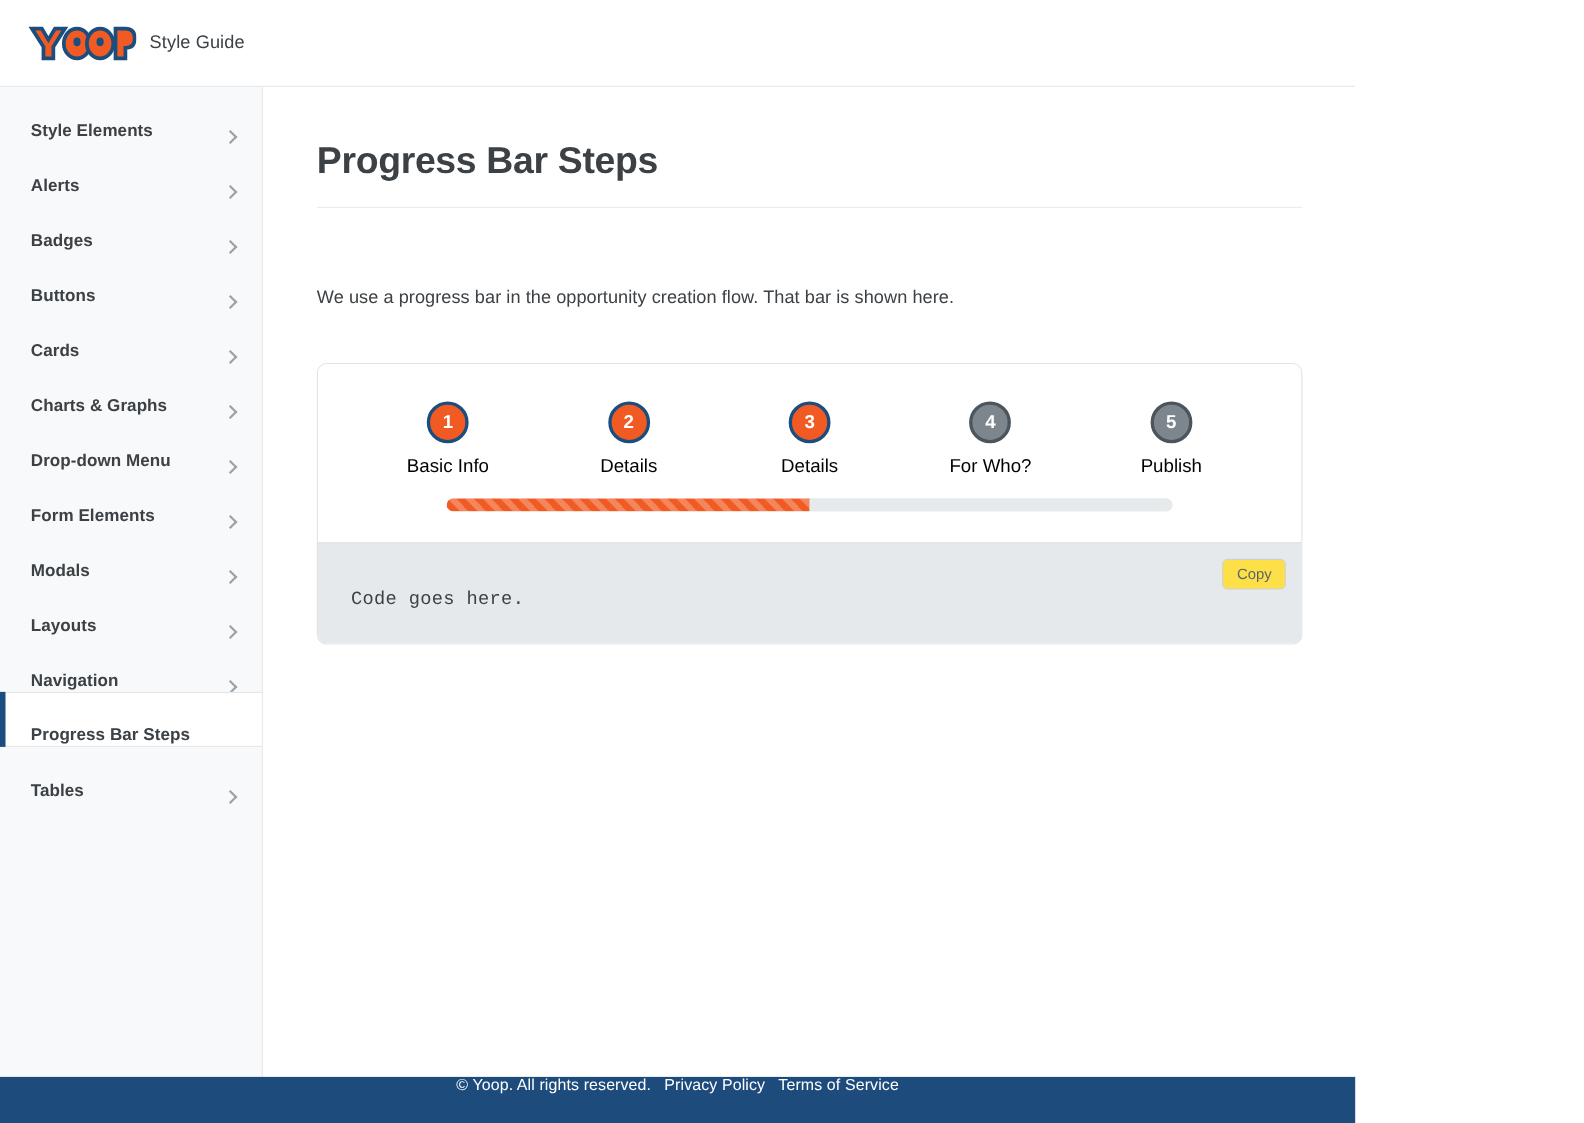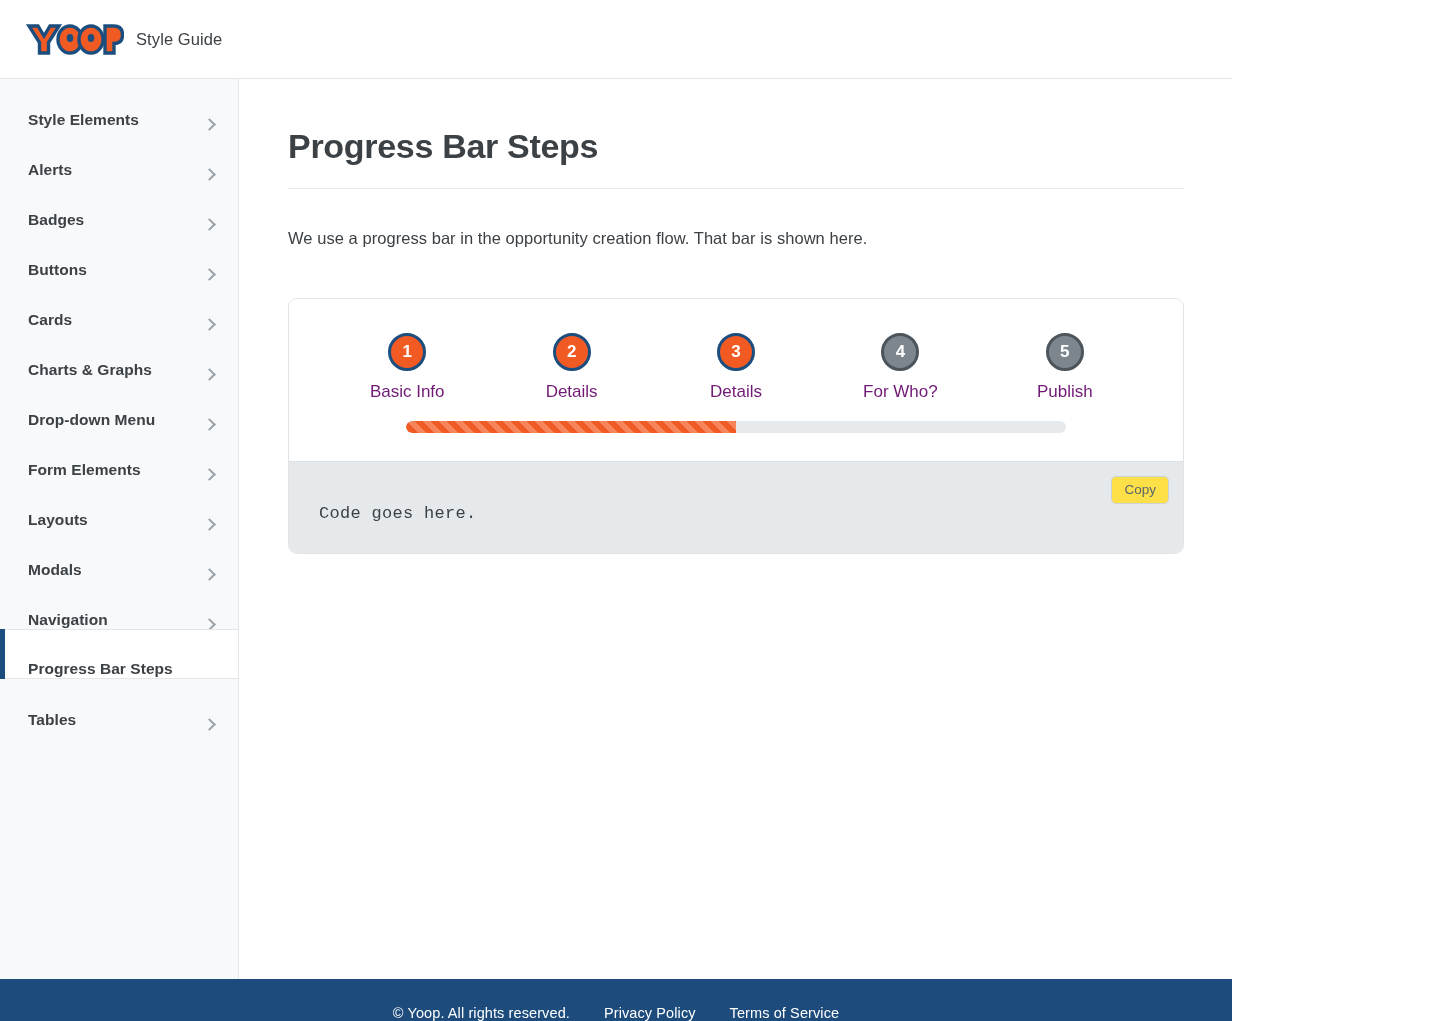--- a/index.html
+++ b/index.html
@@ -107,21 +107,21 @@
   }
   .page-title {
     font-size: 34px;
     font-weight: 600;
     color: #3c4145;
     letter-spacing: -.3px;
     padding-bottom: 22px;
     border-bottom: 1px solid #e9ebed;
   }
   .page-desc {
-    margin-top: 40px;
+    margin-top: 72px;
     font-size: 16.5px;
     color: #3c4145;
     letter-spacing: .05px;
   }
 
   
   .demo-card {
     margin-top: 50px;
     border: 1px solid #e0e3e6;
     border-radius: 9px;
@@ -160,21 +160,21 @@
     background: #f15a22;
     border: 3px solid #1b4e7e;
   }
   .step.todo .step-circle {
     background: #7d868d;
     border: 3px solid #4c555c;
   }
   .step-label {
     margin-top: 11px;
     font-size: 17px;
-    color: #701a75;
+    color: #000000;
     white-space: nowrap;
   }
 
   .progress-track {
     margin: 19px 117px 0 117px;
     height: 12px;
     border-radius: 6px;
     background: #e6eaed;
     overflow: hidden;
   }
@@ -219,23 +219,23 @@
     color: #3c4145;
     letter-spacing: .3px;
   }
 
   
   .footer {
     height: 42px;
     flex: 0 0 42px;
     background: #1c4b7c;
     display: flex;
-    align-items: flex-end;
+    align-items: flex-start;
     justify-content: center;
-    gap: 34px;
+    gap: 12px;
   }
   .footer span, .footer a {
     color: #ffffff;
     font-size: 14.5px;
     text-decoration: none;
     letter-spacing: .1px;
   }
   .footer a { cursor: pointer; }
 </style>
 </head>
@@ -288,25 +288,25 @@
         </div>
         <div class="nav-item">
           <span class="nav-label">Drop-down Menu</span>
           <span class="chev"></span>
         </div>
         <div class="nav-item">
           <span class="nav-label">Form Elements</span>
           <span class="chev"></span>
         </div>
         <div class="nav-item">
+          <span class="nav-label">Modals</span>
+          <span class="chev"></span>
+        </div>
+        <div class="nav-item">
           <span class="nav-label">Layouts</span>
-          <span class="chev"></span>
-        </div>
-        <div class="nav-item">
-          <span class="nav-label">Modals</span>
           <span class="chev"></span>
         </div>
         <div class="nav-item">
           <span class="nav-label">Navigation</span>
           <span class="chev"></span>
         </div>
         <div class="nav-item active">
           <span class="nav-label">Progress Bar Steps</span>
         </div>
         <div class="nav-item">

